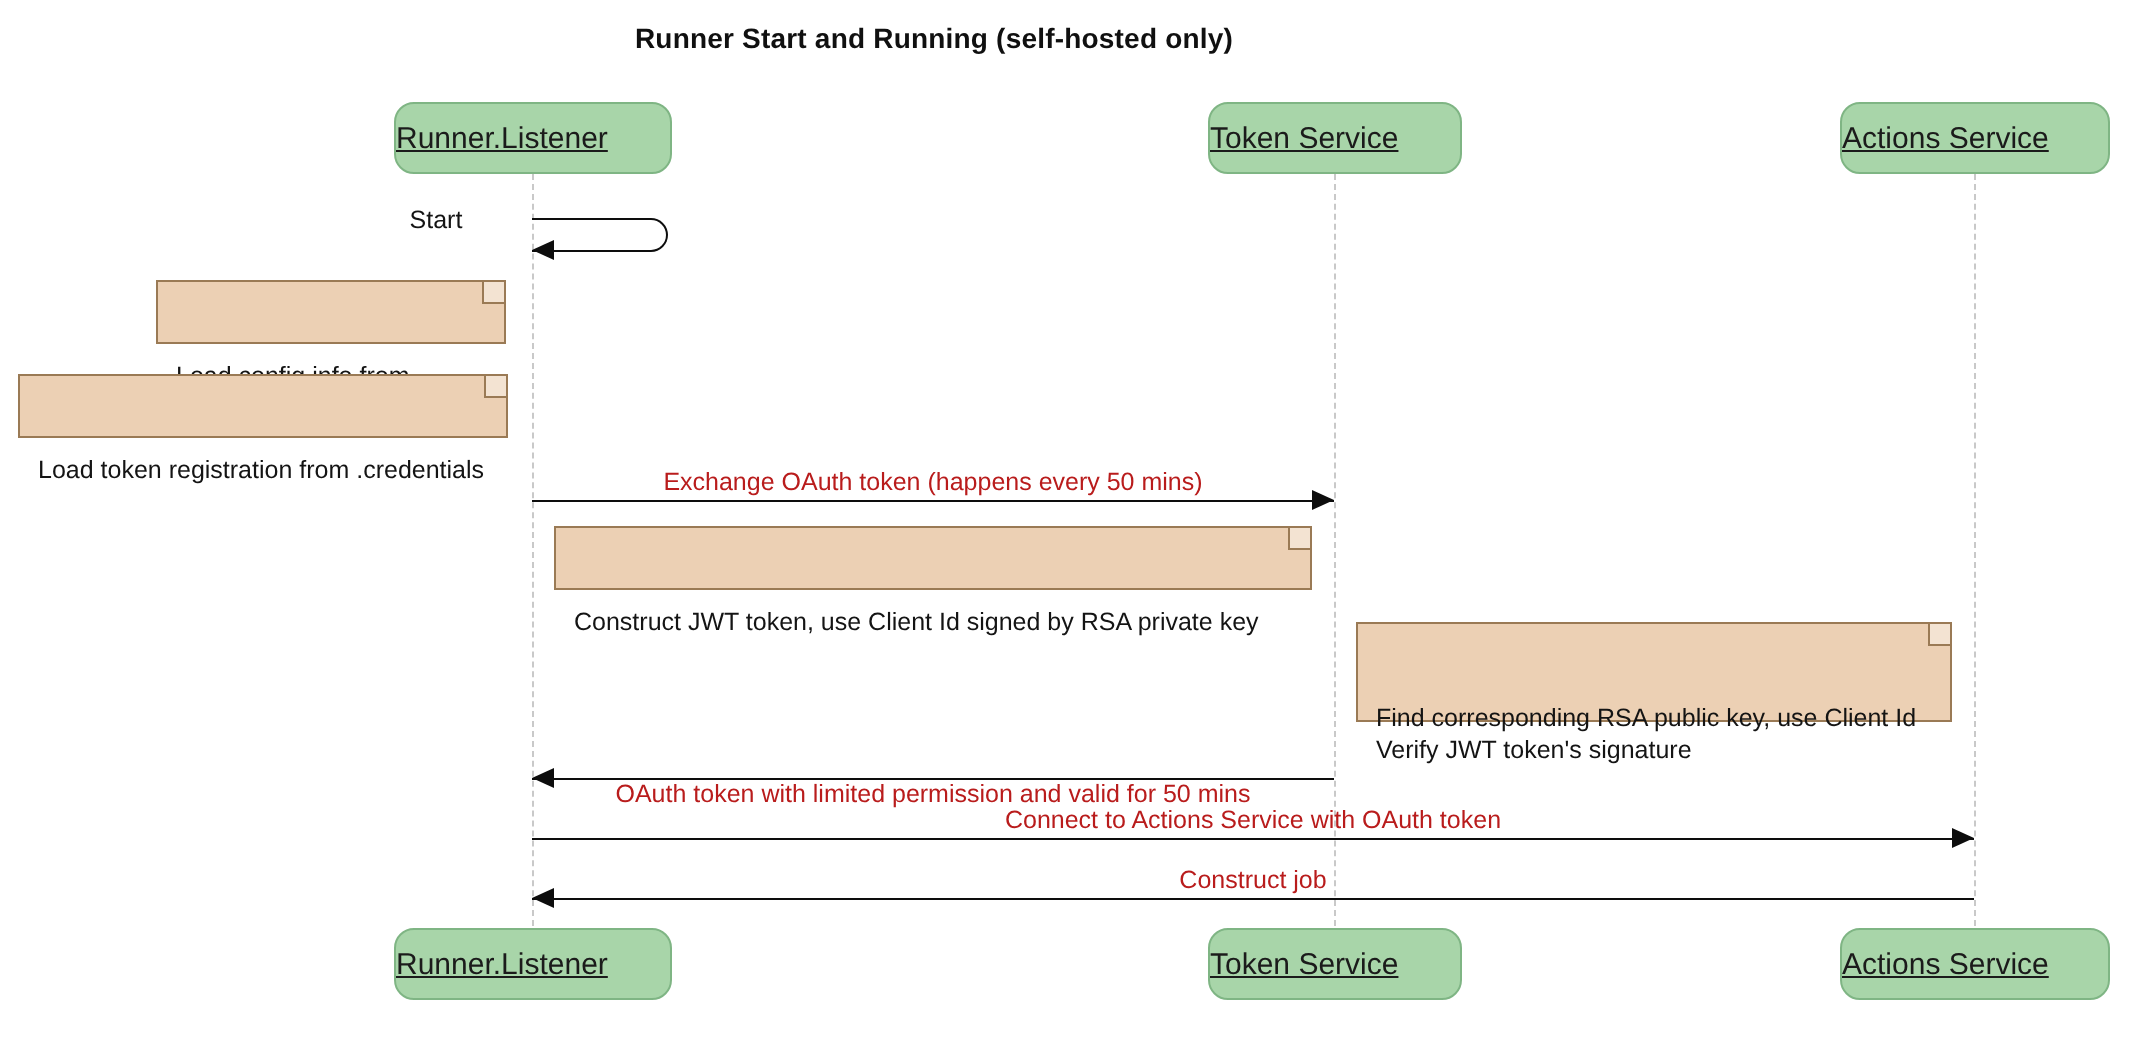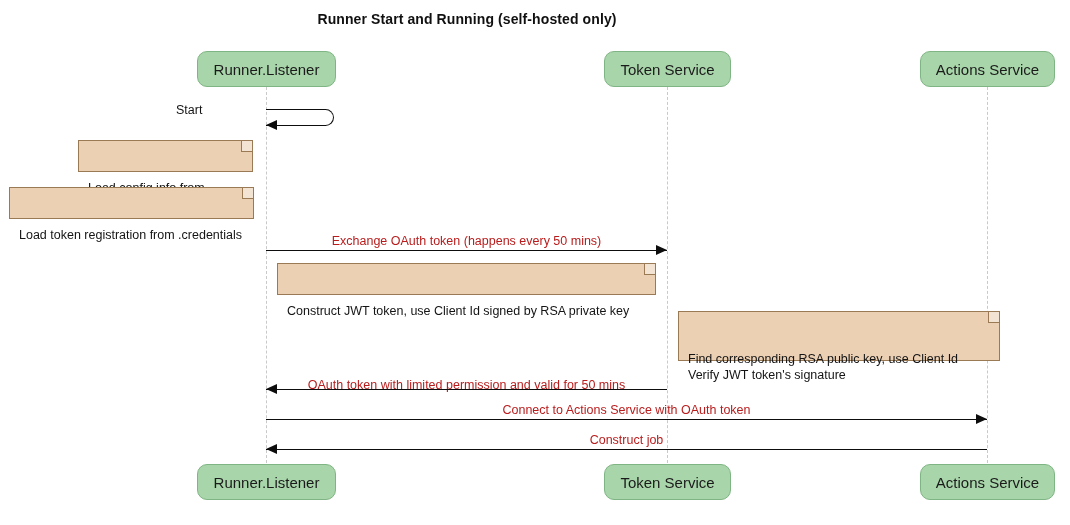--- a/index.html
+++ b/index.html
@@ -36,25 +36,25 @@
     border-left: 1px dashed #c9c9c9;
   }
   .participant {
     position: absolute;
     height: 36px;
     border: 1px solid #7fb584;
     background: #a8d5a9;
     border-radius: 10px;
     display: flex;
     align-items: center;
-    justify-content: center;
     box-sizing: border-box;
     font-size: 15px;
     color: #1b1b1b;
     white-space: nowrap;
+    text-decoration: underline;
   }
   .note {
     position: absolute;
     background: #ecd0b4;
     border: 1px solid #9a7a55;
     box-sizing: border-box;
     font-size: 12.5px;
     color: #141414;
     padding: 7px 9px 17px 9px;
     line-height: 16px;
@@ -102,21 +102,21 @@
     border: 1.6px solid #0d0d0d;
     border-left: none;
     border-top-right-radius: 11px;
     border-bottom-right-radius: 11px;
   }
   .self-label {
     position: absolute;
     font-size: 12.5px;
     color: #141414;
     white-space: nowrap;
-    text-align: left;
+    text-align: center;
   }
 </style>
 </head>
 <body>
 
 <div id="diagram">
 
   <div class="title">Runner Start and Running (self-hosted only)</div>
 
   <div class="lifeline" style="left:266px; top:87px; height:376px;"></div>
@@ -159,27 +159,27 @@
 
   <div class="msg-label" style="left:266px; top:234px; width:401px;">Exchange OAuth token (happens every 50 mins)</div>
   <div class="msg-line" style="left:266px; top:250px; width:401px;"></div>
   <div class="arrowhead right" style="left:656px; top:245px;"></div>
 
   <div class="note" style="left:277px; top:263px; width:379px; height:32px;">
     <span class="fold"></span>
     <span>Construct JWT token, use Client Id signed by RSA private key</span>
   </div>
 
-  <div class="note" style="left:678px; top:311px; width:322px; height:50px;">
+  <div class="note" style="left:678px; top:311px; width:298px; height:50px;">
     <span class="fold"></span>
     <span>Find corresponding RSA public key, use Client Id
 Verify JWT token's signature</span>
   </div>
 
-  <div class="msg-label" style="left:266px; top:378px; width:401px;">OAuth token with limited permission and valid for 50 mins</div>
+  <div class="msg-label" style="left:266px; top:390px; width:401px;">OAuth token with limited permission and valid for 50 mins</div>
   <div class="msg-line" style="left:266px; top:389px; width:401px;"></div>
   <div class="arrowhead left" style="left:266px; top:384px;"></div>
 
   <div class="msg-label" style="left:266px; top:403px; width:721px;">Connect to Actions Service with OAuth token</div>
   <div class="msg-line" style="left:266px; top:419px; width:721px;"></div>
   <div class="arrowhead right" style="left:976px; top:414px;"></div>
 
   <div class="msg-label" style="left:266px; top:433px; width:721px;">Construct job</div>
   <div class="msg-line" style="left:266px; top:449px; width:721px;"></div>
   <div class="arrowhead left" style="left:266px; top:444px;"></div>

